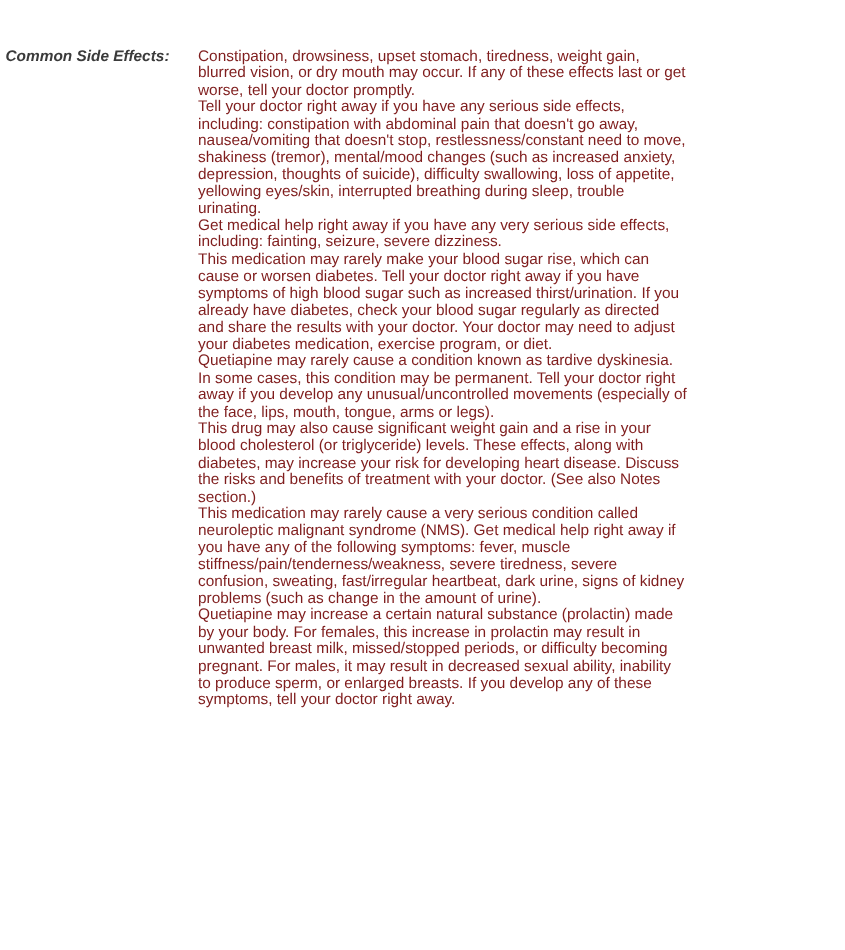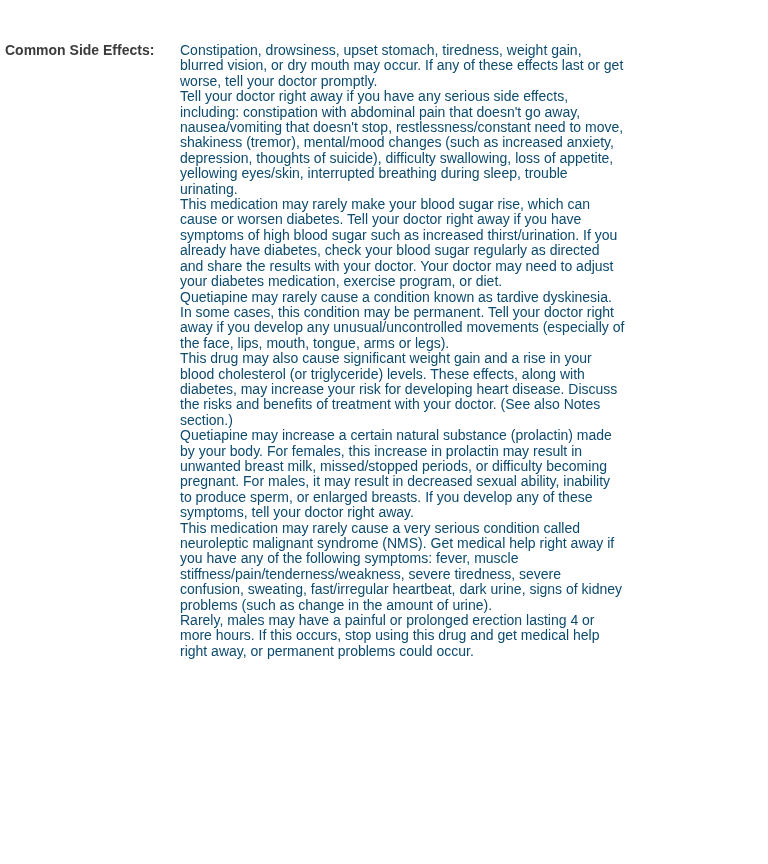--- a/index.html
+++ b/index.html
@@ -22,44 +22,45 @@
     width: 180px;
     box-sizing: border-box;
     padding-left: 5px;
     flex: 0 0 180px;
   }
   .section-label {
     font-size: 14px;
     line-height: 15.4px;
     font-weight: bold;
     color: #3b3b3b;
+    font-style: italic;
   }
   .text-col {
     width: 445px;
     flex: 0 0 445px;
   }
   .text-col p {
     margin: 0;
     padding: 0;
     font-size: 14px;
     line-height: 15.4px;
-    color: #0c4a6e;
+    color: #7f1d1d;
   }
 </style>
 </head>
 <body>
 
 <div class="content-row">
   <div class="label-col">
     <div class="section-label">Common Side Effects:</div>
   </div>
   <div class="text-col">
 
   <p>Constipation, drowsiness, upset stomach, tiredness, weight gain, blurred vision, or dry mouth may occur. If any of these effects last or get worse, tell your doctor promptly.</p>
       <p>Tell your doctor right away if you have any serious side effects, including: constipation with abdominal pain that doesn't go away, nausea/vomiting that doesn't stop, restlessness/constant need to move, shakiness (tremor), mental/mood changes (such as increased anxiety, depression, thoughts of suicide), difficulty swallowing, loss of appetite, yellowing eyes/skin, interrupted breathing during sleep, trouble urinating.</p>
+      <p>Get medical help right away if you have any very serious side effects, including: fainting, seizure, severe dizziness.</p>
       <p>This medication may rarely make your blood sugar rise, which can cause or worsen diabetes. Tell your doctor right away if you have symptoms of high blood sugar such as increased thirst/urination. If you already have diabetes, check your blood sugar regularly as directed and share the results with your doctor. Your doctor may need to adjust your diabetes medication, exercise program, or diet.</p>
       <p>Quetiapine may rarely cause a condition known as tardive dyskinesia. In some cases, this condition may be permanent. Tell your doctor right away if you develop any unusual/uncontrolled movements (especially of the face, lips, mouth, tongue, arms or legs).</p>
       <p>This drug may also cause significant weight gain and a rise in your blood cholesterol (or triglyceride) levels. These effects, along with diabetes, may increase your risk for developing heart disease. Discuss the risks and benefits of treatment with your doctor. (See also Notes section.)</p>
+      <p>This medication may rarely cause a very serious condition called neuroleptic malignant syndrome (NMS). Get medical help right away if you have any of the following symptoms: fever, muscle stiffness/pain/tenderness/weakness, severe tiredness, severe confusion, sweating, fast/irregular heartbeat, dark urine, signs of kidney problems (such as change in the amount of urine).</p>
       <p>Quetiapine may increase a certain natural substance (prolactin) made by your body. For females, this increase in prolactin may result in unwanted breast milk, missed/stopped periods, or difficulty becoming pregnant. For males, it may result in decreased sexual ability, inability to produce sperm, or enlarged breasts. If you develop any of these symptoms, tell your doctor right away.</p>
-      <p>This medication may rarely cause a very serious condition called neuroleptic malignant syndrome (NMS). Get medical help right away if you have any of the following symptoms: fever, muscle stiffness/pain/tenderness/weakness, severe tiredness, severe confusion, sweating, fast/irregular heartbeat, dark urine, signs of kidney problems (such as change in the amount of urine).</p>
-      <p>Rarely, males may have a painful or prolonged erection lasting 4 or more hours. If this occurs, stop using this drug and get medical help right away, or permanent problems could occur.</p>
     </div>
 </div>
 
 </body></html>

